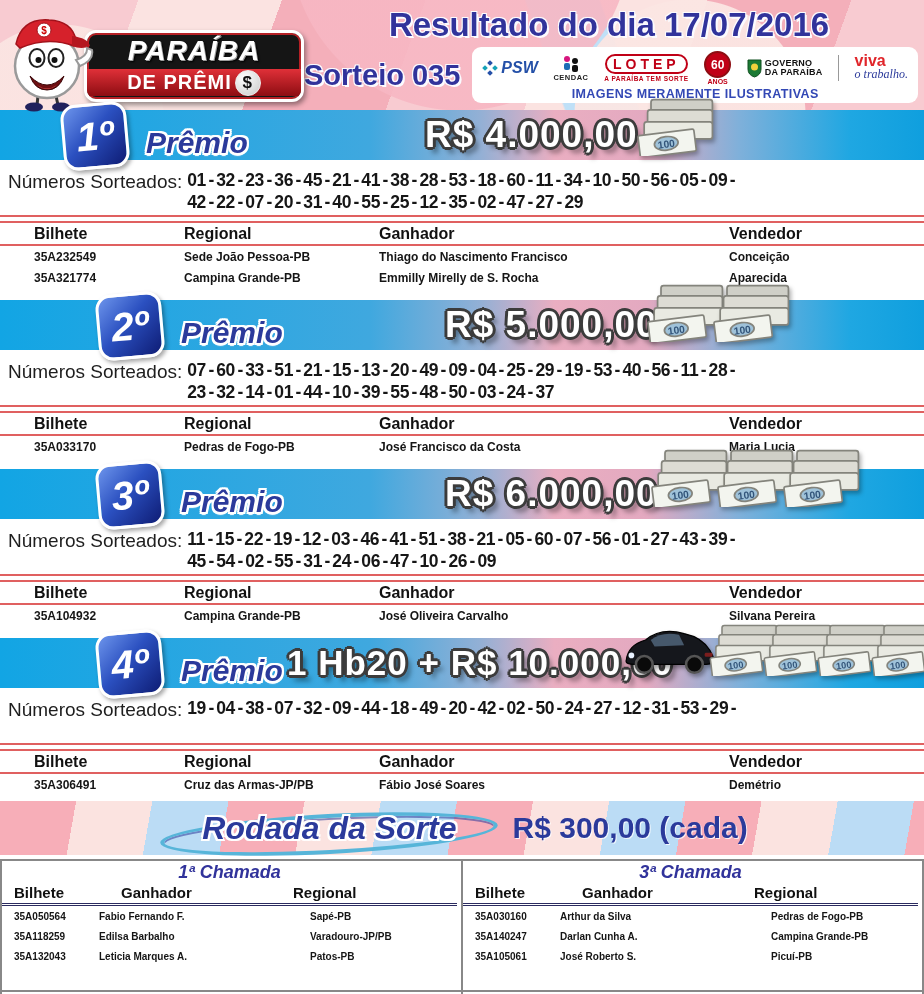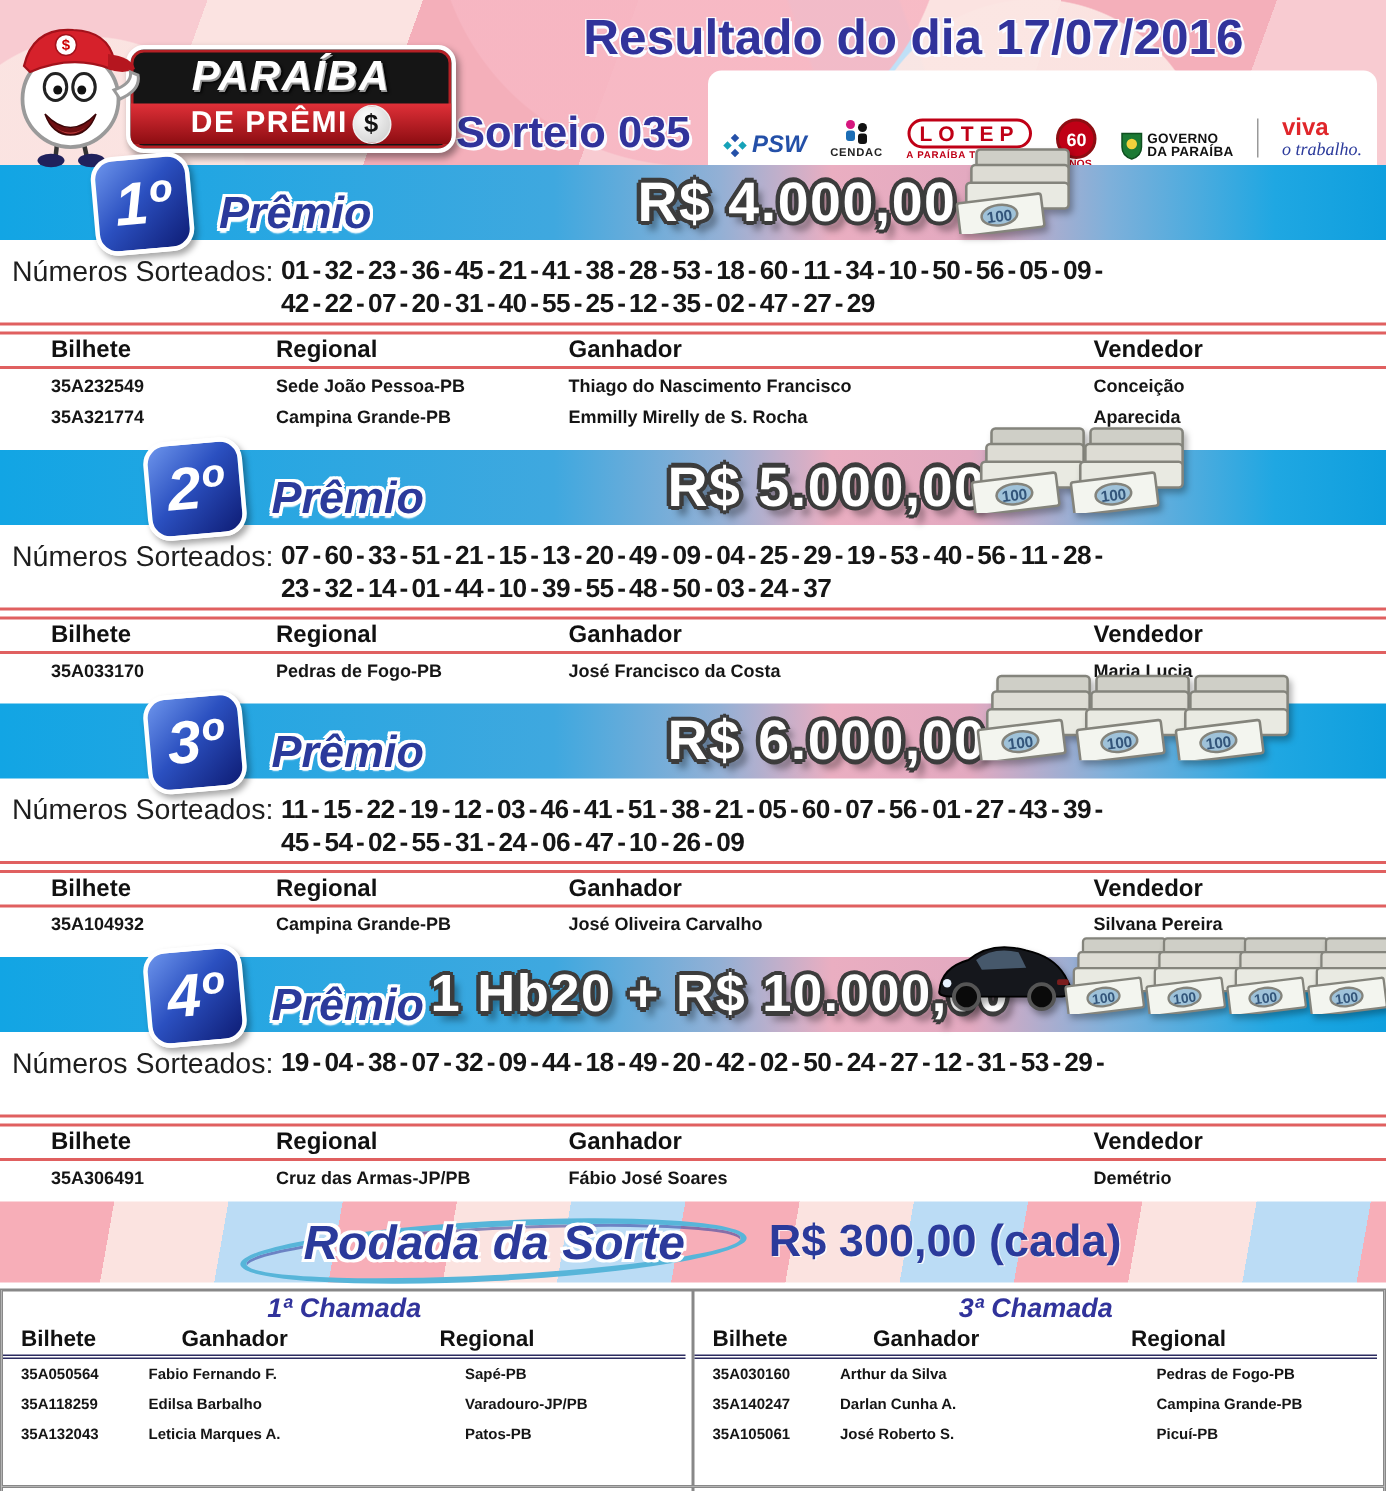--- a/index.html
+++ b/index.html
@@ -26,21 +26,21 @@
     font-weight:bold;font-size:20px;color:#fff;letter-spacing:1px;gap:3px;}
   .coin{display:inline-flex;align-items:center;justify-content:center;width:24px;height:24px;border-radius:50%;
     background:radial-gradient(circle at 35% 30%,#ffffff,#c9c9c9);color:#111;font-size:17px;font-weight:bold;border:1px solid #eee;}
   .head-right{position:absolute;left:300px;top:6px;width:618px;}
   .result-title{text-align:center;font-size:33px;font-weight:bold;color:#31339B;
     text-shadow:-1px -1px 0 #fbfbff,1px -1px 0 #fbfbff,-1px 1px 0 #fbfbff,2px 2px 0 #fbfbff;}
   .head-row2{display:flex;align-items:center;margin-top:3px;}
   .sorteio{font-size:29px;font-weight:bold;color:#31339B;margin-left:4px;white-space:nowrap;
     text-shadow:-1px -1px 0 #fbfbff,1px -1px 0 #fbfbff,-1px 1px 0 #fbfbff,2px 2px 0 #fbfbff;}
   .sponsor-box{margin-left:12px;flex:1;background:#fff;border-radius:9px;padding:3px 10px 2px;}
-  .sponsor-row{display:flex;justify-content:space-between;height:36px;gap:6px;margin-top:29px;}
+  .sponsor-row{display:flex;align-items:center;justify-content:space-between;height:36px;gap:6px;}
   .lg{display:inline-flex;align-items:center;gap:3px;}
   .psw b{color:#2450A8;font-weight:bold;font-style:italic;font-size:16px;}
   .cendac{flex-direction:column;gap:0;}
   .cendac i{font-style:normal;font-size:7.5px;font-weight:bold;color:#222;letter-spacing:.5px;}
   .lotep{flex-direction:column;gap:0;}
   .lotep-word{color:#C00016;border:2px solid #C00016;border-radius:11px;padding:0 6px;font-size:14px;letter-spacing:4px;font-weight:bold;}
   .lotep-tag{font-style:normal;font-size:6.5px;font-weight:bold;color:#C00016;letter-spacing:.5px;margin-top:1px;}
   .anos{flex-direction:column;gap:0;}
   .anos b{display:flex;align-items:center;justify-content:center;width:23px;height:23px;border-radius:50%;
     background:#C00016;color:#fff;font-size:12px;border:2px solid #8d0d12;}

